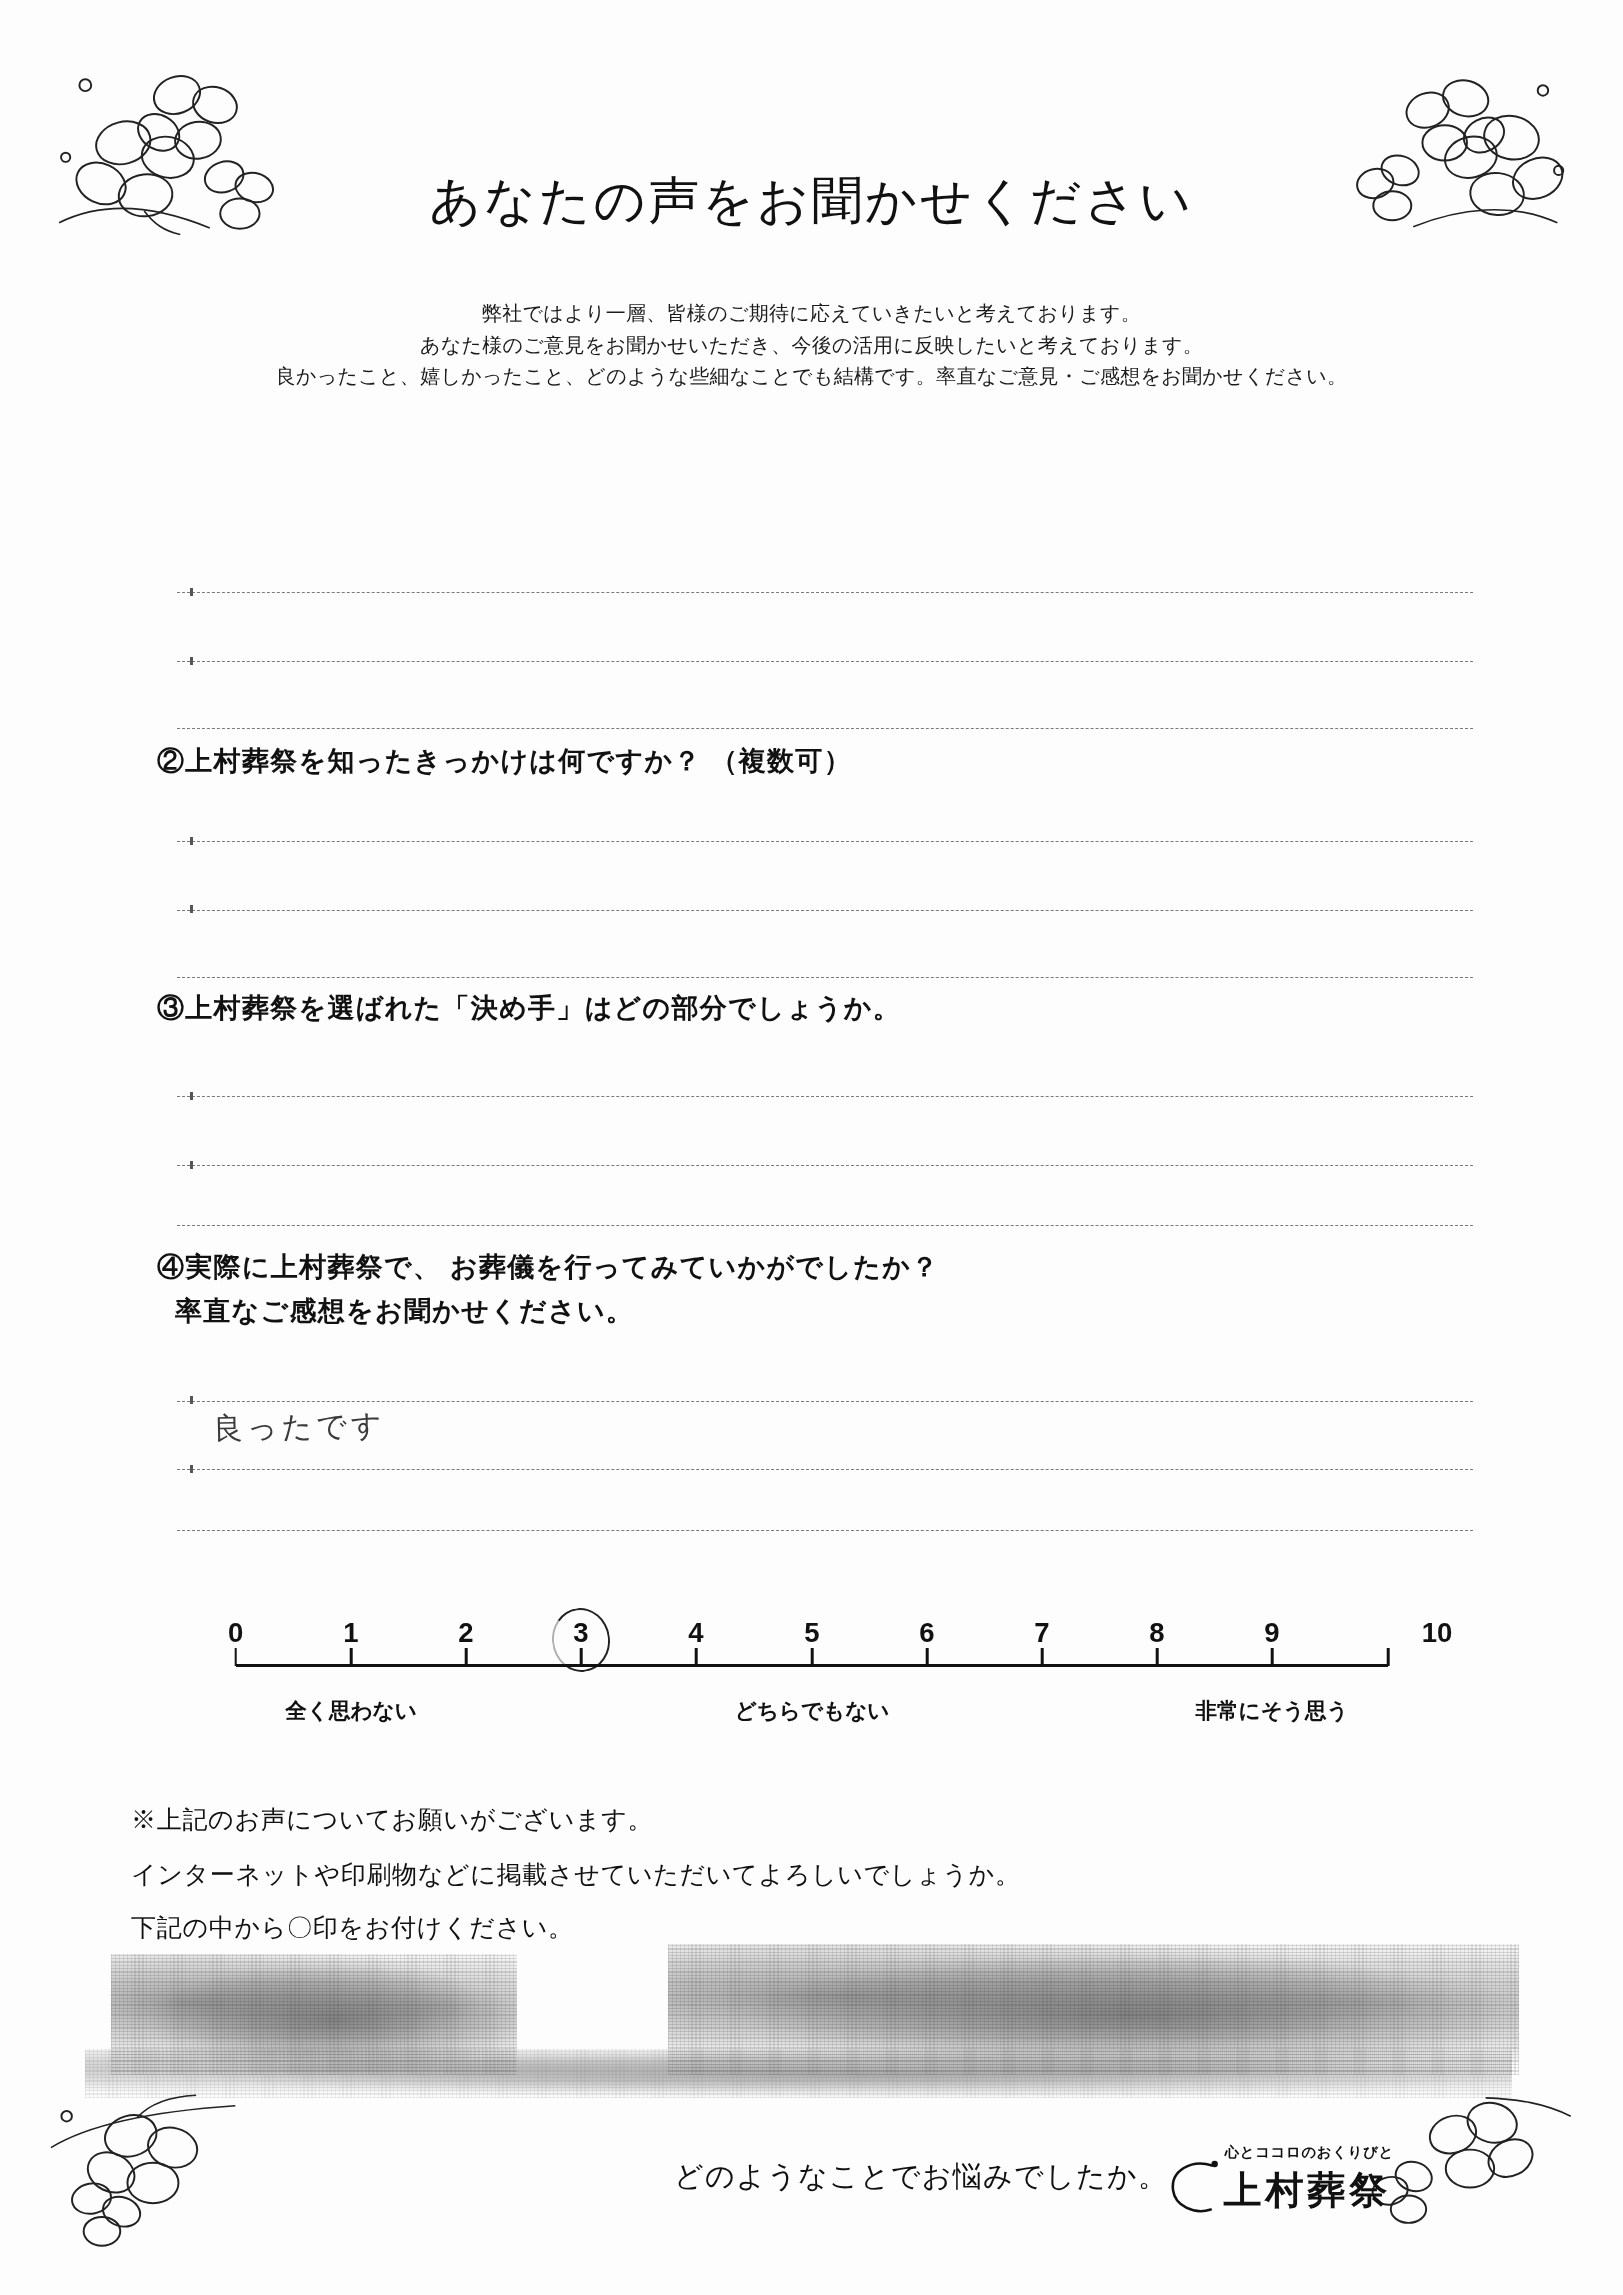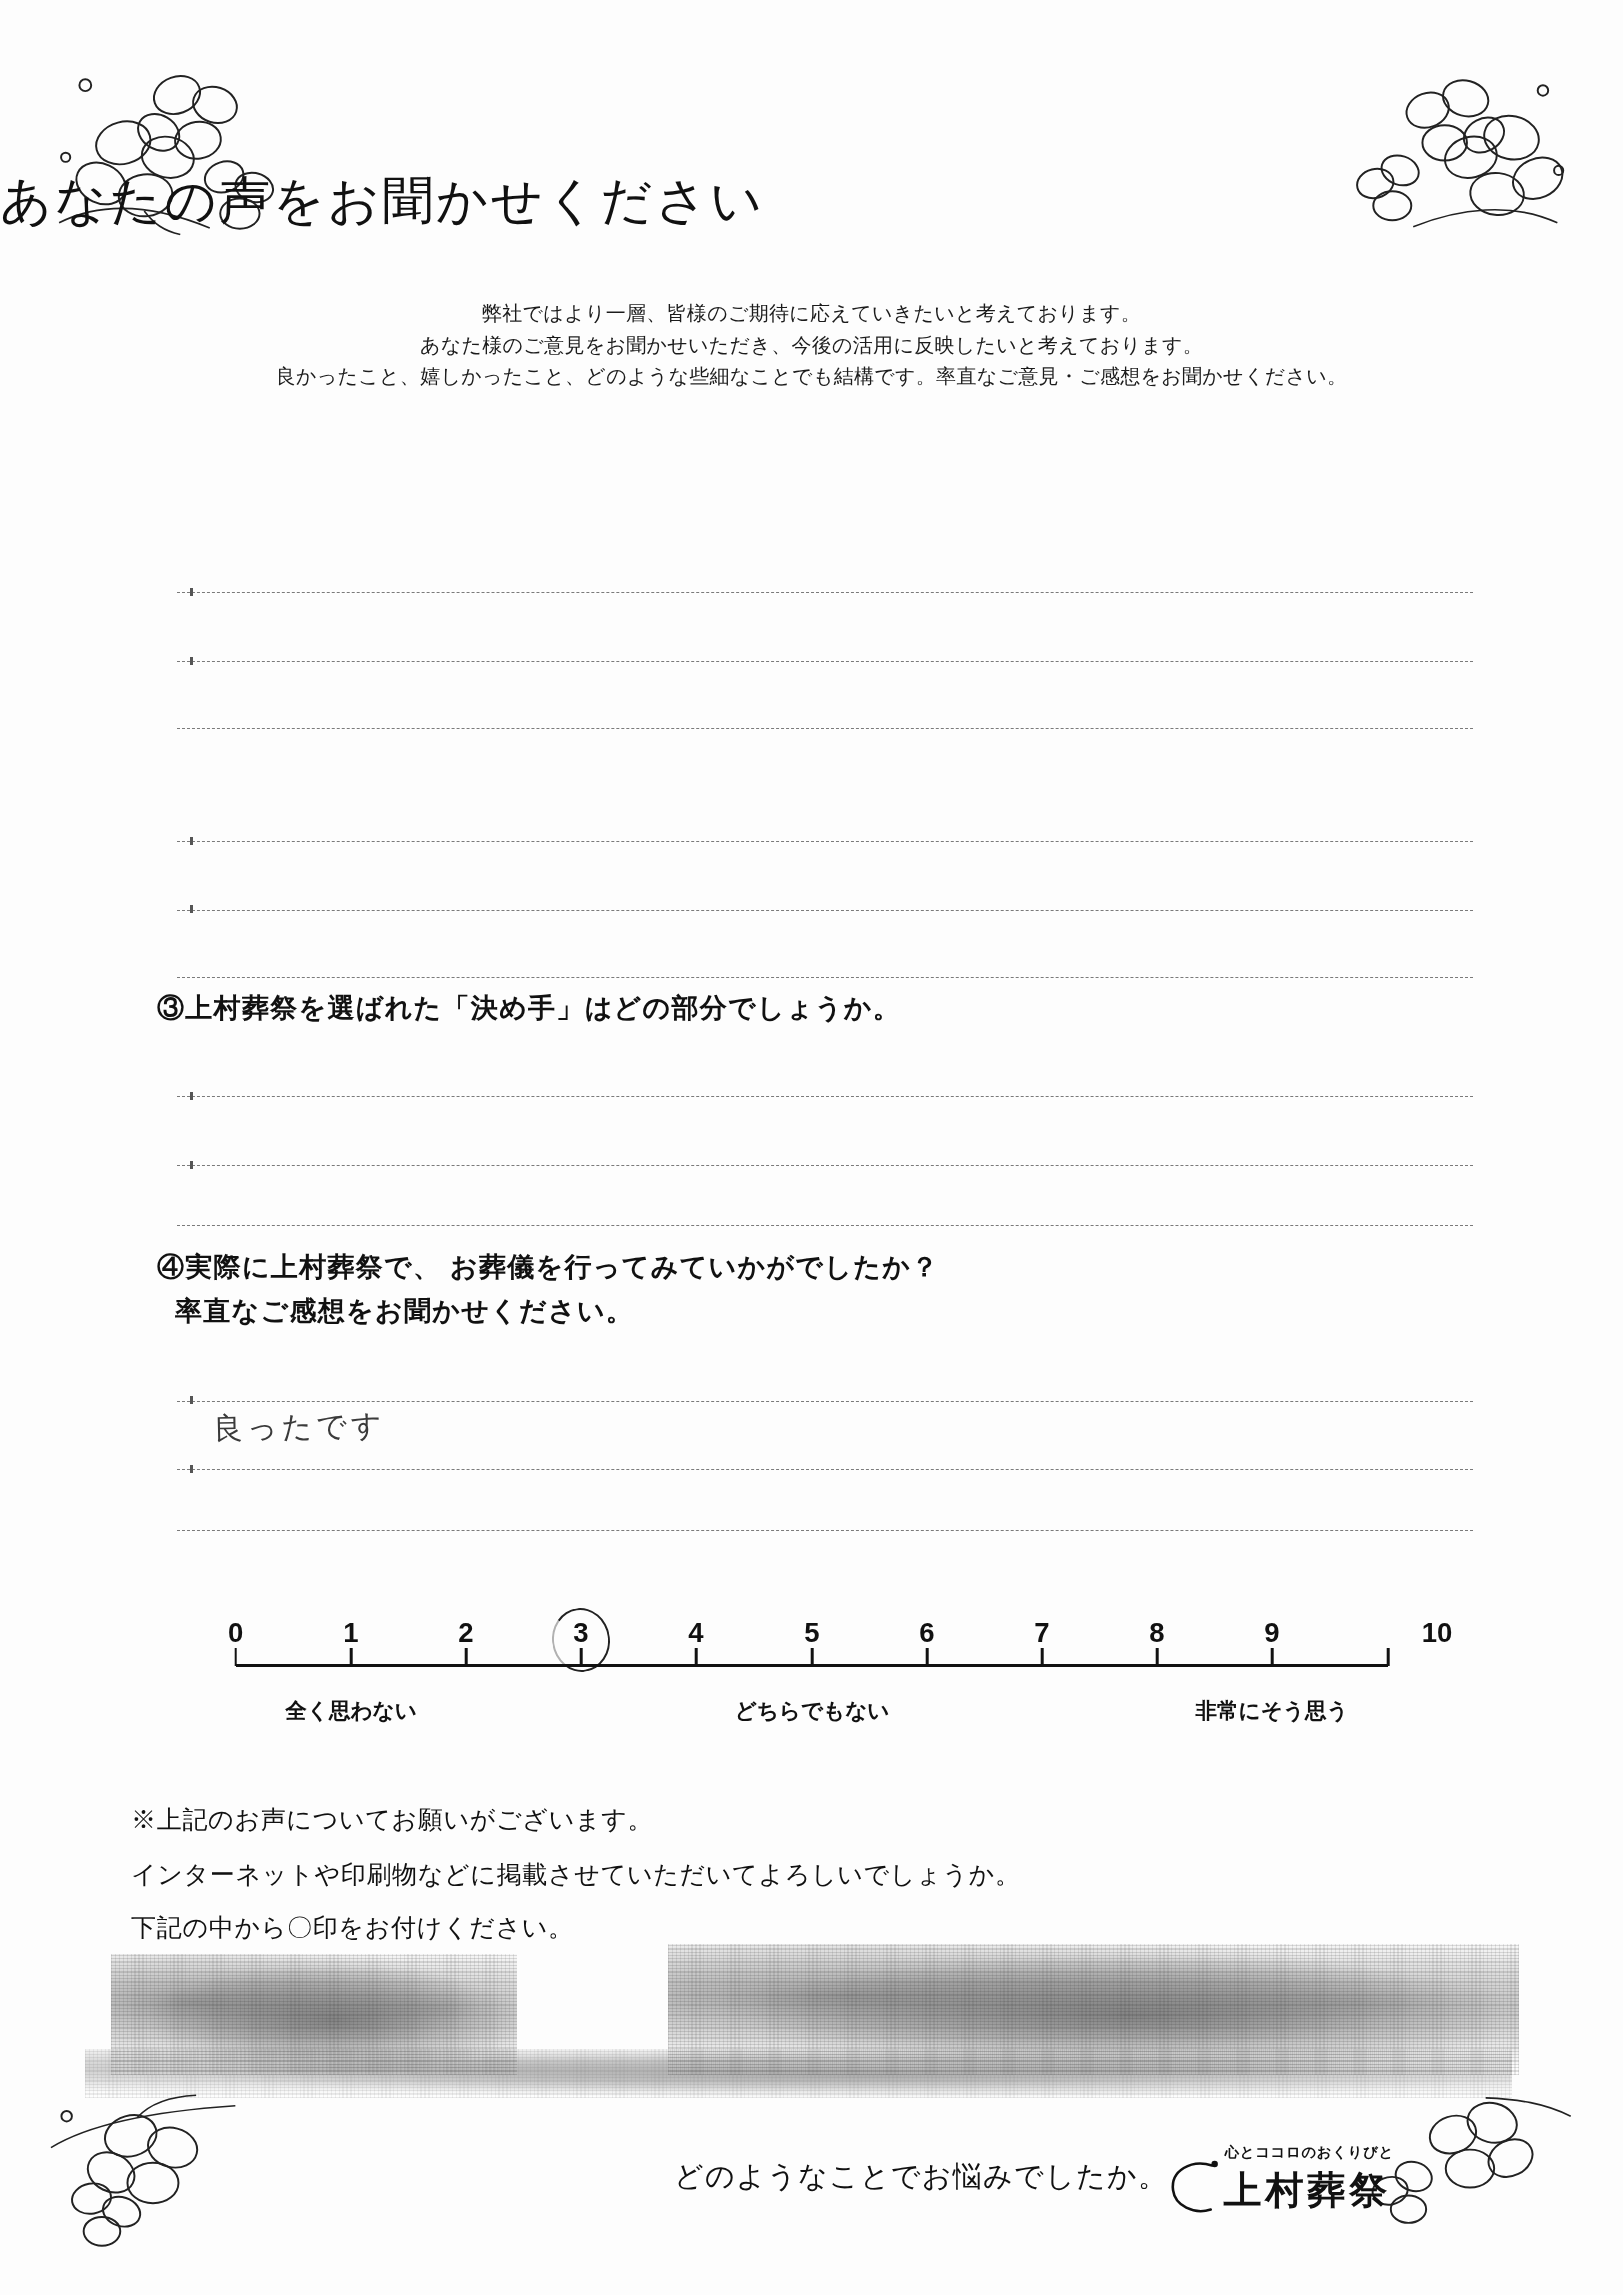--- a/index.html
+++ b/index.html
@@ -25,20 +25,21 @@
   .fl-tr { right: 46px; top: 59px; }
   .fl-bl { left: 39px; bottom: 46px; }
   .fl-br { right: 39px; bottom: 59px; }
 
   
   .title {
     position: absolute;
     top: 167px;
     left: 0;
     width: 100%;
+    text-align: center;
     font-family: "DejaVu Sans", sans-serif;
     font-size: 51px;
     letter-spacing: 2.6px;
     color: #111;
     font-weight: 400;
   }
   .intro {
     position: absolute;
     top: 298px;
     left: 0;
@@ -309,20 +310,21 @@
     <div>あなた様のご意見をお聞かせいただき、今後の活用に反映したいと考えております。</div>
     <div>良かったこと、嬉しかったこと、どのような些細なことでも結構です。率直なご意見・ご感想をお聞かせください。</div>
   </div>
 
   <div class="rule" style="top: 592px;"></div>
   <div class="tick" style="top: 588px;"></div>
   <div class="rule" style="top: 661px;"></div>
   <div class="tick" style="top: 657px;"></div>
   <div class="rule" style="top: 728px;"></div>
 
+  <div class="q" style="top: 743px;">②上村葬祭を知ったきっかけは何ですか？ （複数可）</div>
   <div class="rule" style="top: 841px;"></div>
   <div class="tick" style="top: 837px;"></div>
   <div class="rule" style="top: 910px;"></div>
   <div class="tick" style="top: 905px;"></div>
   <div class="rule" style="top: 977px;"></div>
 
   <div class="q" style="top: 990px;">③上村葬祭を選ばれた「決め手」はどの部分でしょうか。</div>
   <div class="rule" style="top: 1096px;"></div>
   <div class="tick" style="top: 1092px;"></div>
   <div class="rule" style="top: 1165px;"></div>

